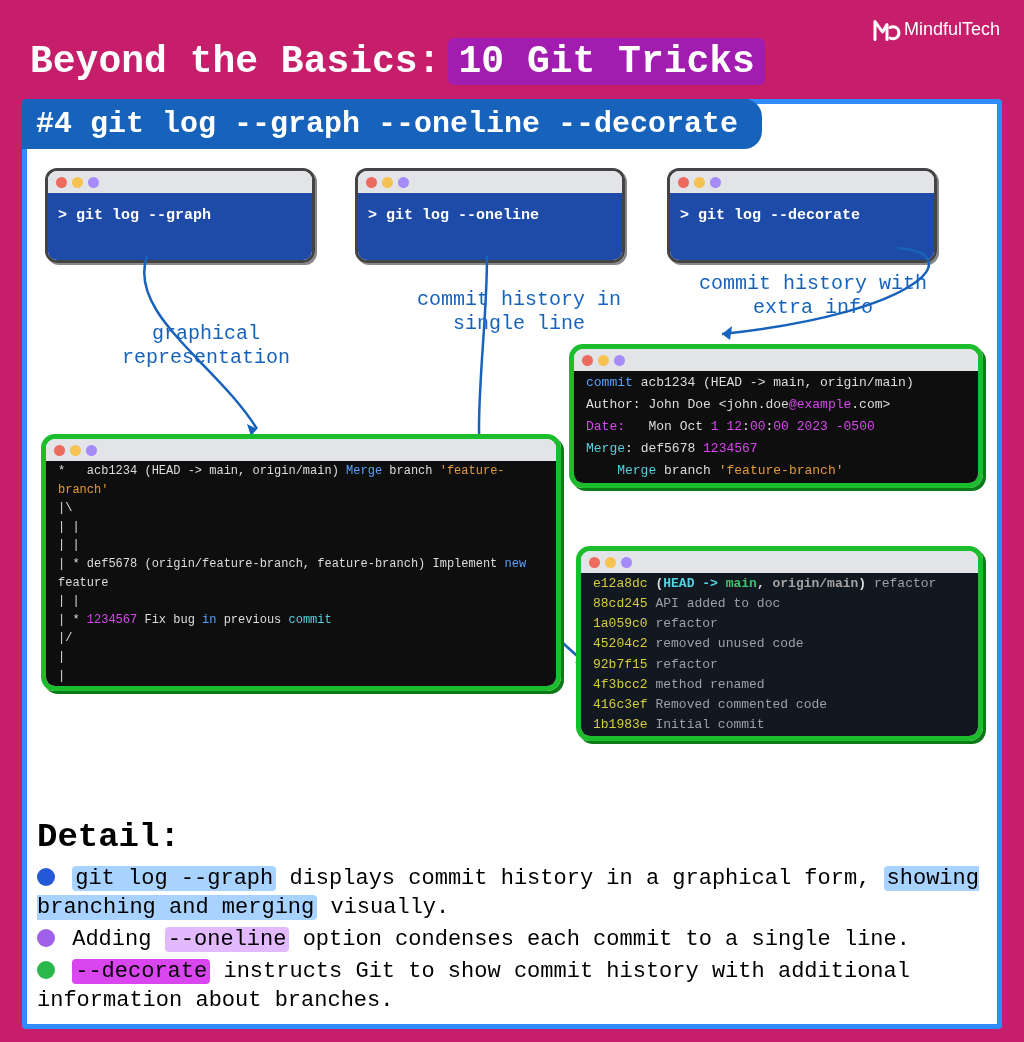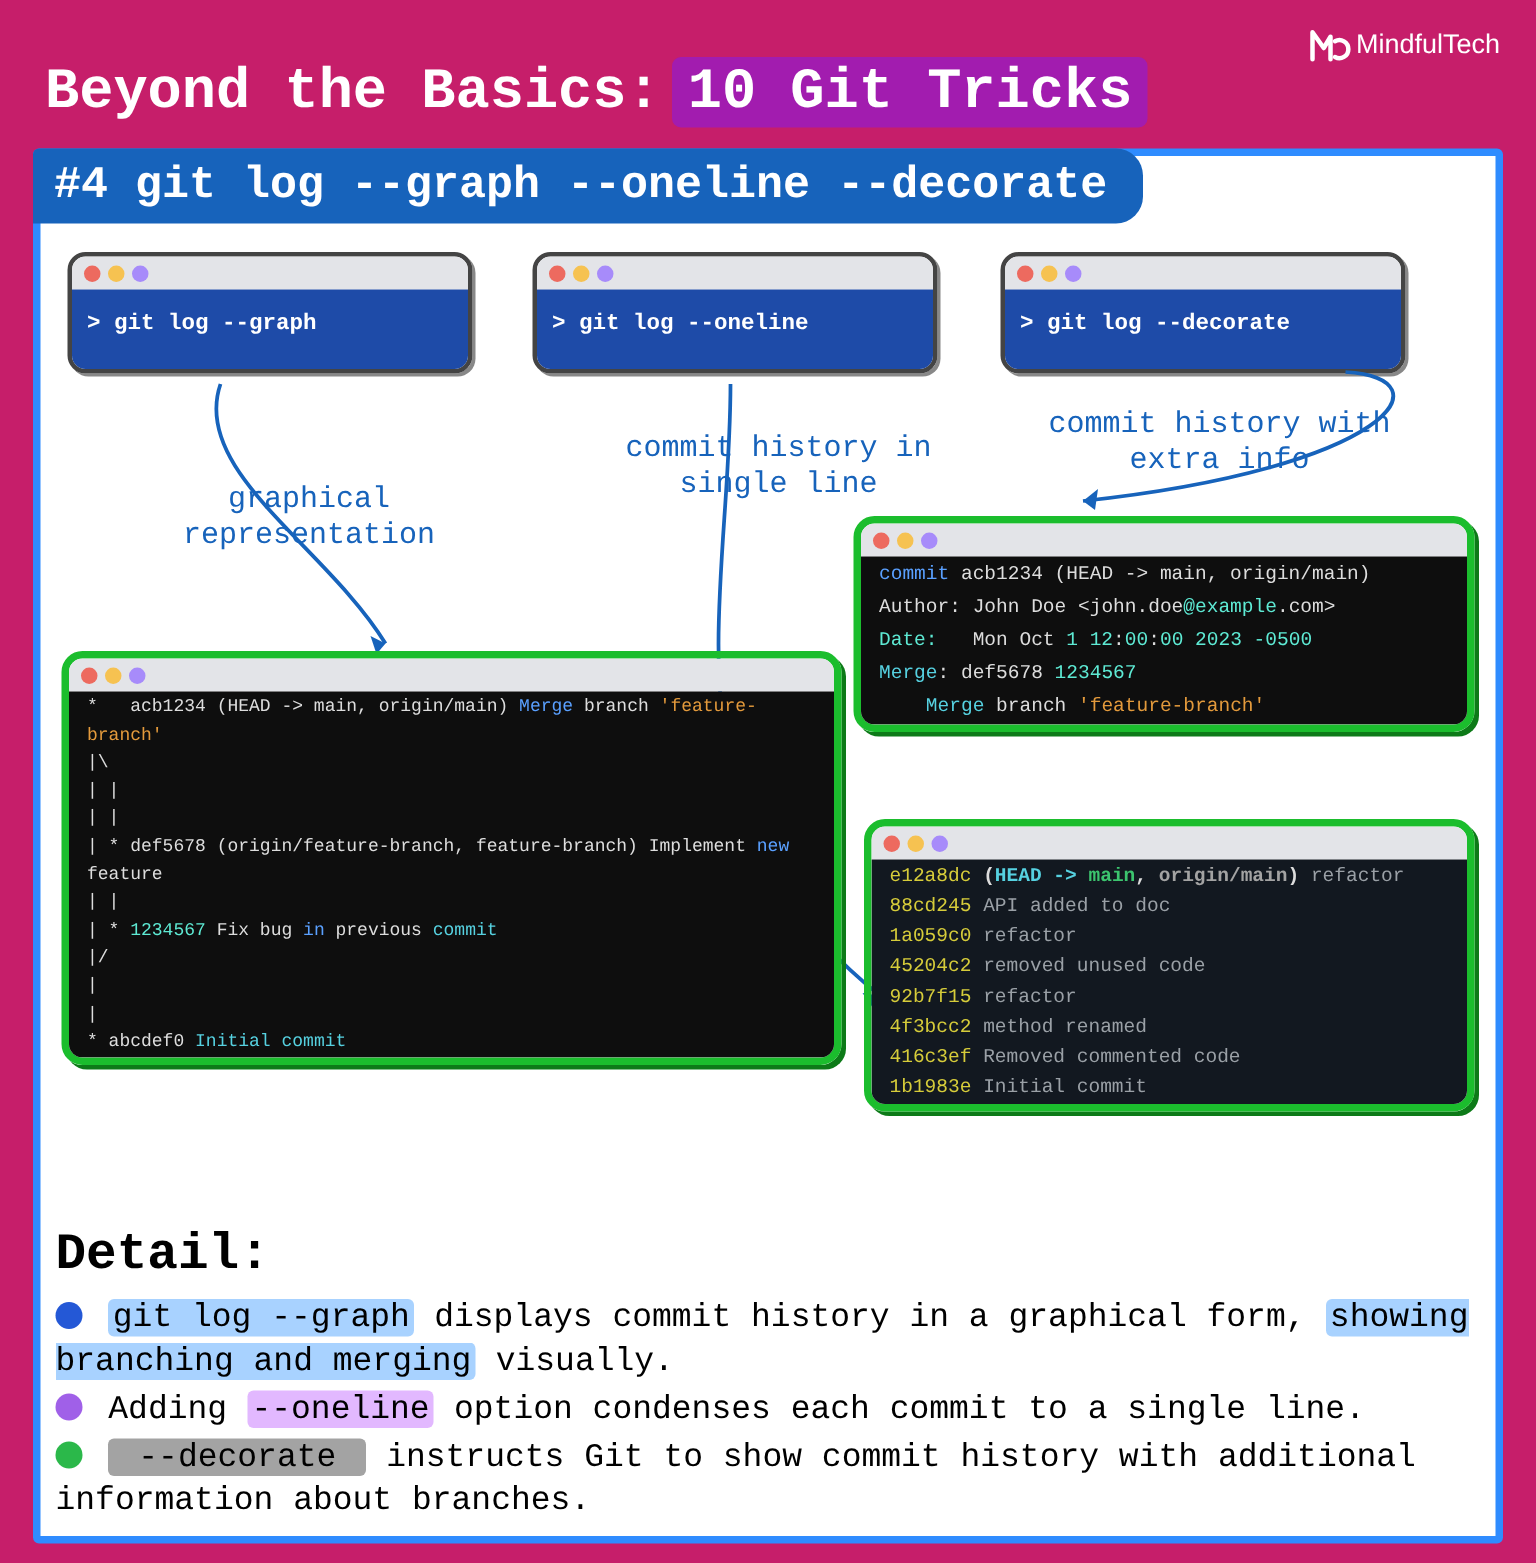--- a/index.html
+++ b/index.html
@@ -77,21 +77,21 @@
   }
   .dot { width: 11px; height: 11px; border-radius: 50%; }
   .dr { background: #ed6a5f; }
   .dy { background: #f6c251; }
   .dp { background: #a78bfa; }
   .cmd-win .bd {
     background: #1e4ba8;
     color: #fff;
     font-size: 15px;
     font-weight: bold;
-    padding: 14px 10px 22px 10px;
+    padding: 14px 10px 36px 10px;
   }
 
   .annot {
     position: absolute;
     color: #1763bb;
     font-size: 20px;
     text-align: center;
     line-height: 1.2;
   }
 
@@ -118,21 +118,21 @@
     color: #ddd;
     font-size: 12px;
     line-height: 1.55;
     padding: 1px 12px;
     font-family: 'Menlo', 'Courier New', monospace;
   }
   .term.dark2 .bd { background: #121820; }
 
   .c-blue { color: #5aa0ff; }
   .c-cyan { color: #56d1e0; }
-  .c-pink { color: #5eead4; }
+  .c-pink { color: #d946ef; }
   .c-orange { color: #e39a3c; }
   .c-yellow { color: #d6cc3a; }
   .c-green { color: #3cc46e; }
   .c-red { color: #a3a3a3; text-align: right; }
   .c-grey { color: #9aa0a6; }
   .bold { font-weight: bold; }
 
   
   .detail {
     position: absolute;
@@ -149,21 +149,21 @@
     font-size: 22px;
     line-height: 1.35;
     margin-bottom: 2px;
   }
   .bullet { display:inline-block; width:18px; height:18px; border-radius:50%; vertical-align:-2px; margin-right:4px;}
   .b-blue{background:#2458d6;}
   .b-purple{background:#a060e8;}
   .b-green{background:#2bb84a;}
   .hl-blue{background:#a8d2ff; border-radius:4px; padding:0 3px;}
   .hl-purple{background:#e2b8ff; border-radius:4px; padding:0 3px;}
-  .hl-green{background:#a3a3a3; border-radius:4px; padding:0 20px;}
+  .hl-green{background:#d946ef; border-radius:4px; padding:0 3px;}
 </style>
 </head>
 <body>
 
 <div class="page-title">
   <span>Beyond the Basics:</span>
   <span class="title-highlight">10 Git Tricks</span>
 </div>
 
 <div class="logo">
@@ -236,21 +236,20 @@
         <div>*&nbsp;&nbsp;&nbsp;<span>acb1234</span> <span>(HEAD -&gt; main, origin/main)</span> <span class="c-blue">Merge</span> <span>branch</span> <span class="c-orange">'feature-branch'</span></div>
         <div>|\</div>
         <div>| |</div>
         <div>| |</div>
         <div>| * <span>def5678</span> <span>(origin/feature-branch, feature-branch)</span> <span>Implement</span> <span class="c-blue">new</span> <span>feature</span></div>
         <div>| |</div>
         <div>| * <span class="c-pink">1234567</span> <span>Fix bug</span> <span class="c-blue">in</span> <span>previous</span> <span class="c-cyan">commit</span></div>
         <div>|/</div>
         <div>|</div>
         <div>|</div>
-        <div>* <span>abcdef0</span> <span class="c-cyan">Initial</span> <span class="c-cyan">commit</span></div>
       </div>
     </div>
 
     <div class="term" style="top:240px; left:542px; width:414px;">
       <div class="tb">
           <span class="dot dr"></span>
           <span class="dot dy"></span>
           <span class="dot dp"></span>
         </div>
       <div class="bd" style="font-size:13px; line-height:1.7;">

